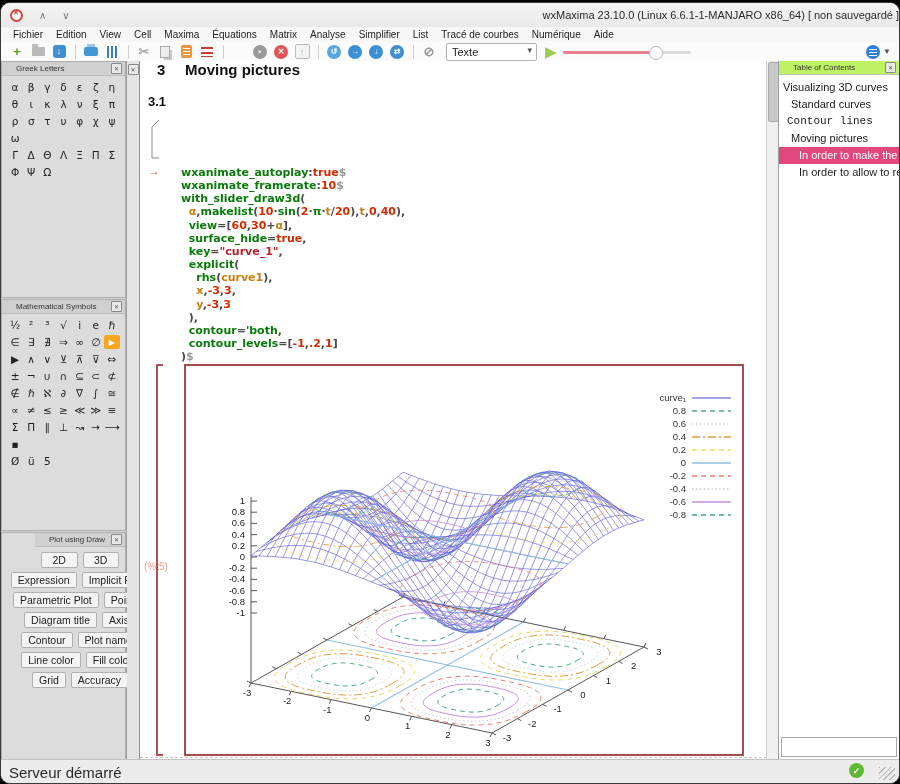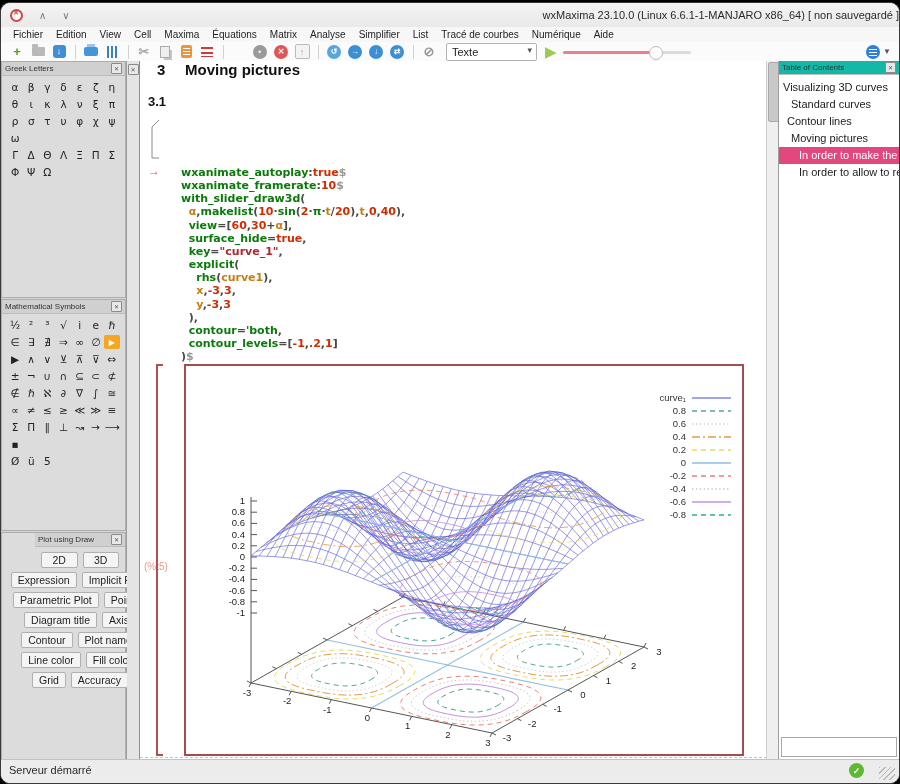--- a/index.html
+++ b/index.html
@@ -49,21 +49,21 @@
   .iham{width:14px;height:14px;border-radius:50%;background:#2f7fd6;position:relative;}
   .iham:before{content:"";position:absolute;left:3px;top:4px;width:8px;height:7px;
     background:repeating-linear-gradient(#fff 0 1px,transparent 1px 3px);}
   .tb-caret{font-size:8px;color:#555;margin-left:3px;}
   .tb-right{margin-left:auto;display:flex;align-items:center;margin-right:8px;}
   
   .sidebar{position:absolute;left:0;top:58px;width:125px;height:698px;background:#d6d6d6;border-right:1px solid #9e9e9e;}
   .panel{position:absolute;left:0;right:0;background:#dcdcdc;border:1px solid #adadad;box-sizing:border-box;}
   .panel-h{height:13px;background:#d0d0d0;border-bottom:1px solid #bdbdbd;display:flex;align-items:center;
     font-size:8px;color:#333;padding:0 3px;}
-  .panel-h .t{flex:1;}
+  .panel-h .t{flex:1;margin-left:11px;}
   .close-box{width:9px;height:9px;border:1px solid #8a8a8a;background:#e8e8e8;color:#555;font-size:6px;
     display:flex;align-items:center;justify-content:center;border-radius:1px;}
   .sym-grid{padding:4px 5px;display:grid;grid-template-columns:repeat(7,1fr);row-gap:3px;}
   .sym{height:14px;display:flex;align-items:center;justify-content:center;font-size:10.5px;color:#222;
     font-family:"DejaVu Sans",sans-serif;}
   .sym.hl{background:#f5a623;border-radius:2px;color:#fff;font-size:8px;}
   .drawbtns{padding:5px 6px;display:flex;flex-direction:column;gap:4px;}
   .drawrow{display:flex;gap:5px;justify-content:center;}
   .dbtn{flex:1 1 auto;height:14px;background:#f4f4f4;border:1px solid #b0b0b0;border-radius:2px;
     font-size:10.5px;color:#222;display:flex;align-items:center;justify-content:center;white-space:nowrap;padding:0 6px;}
@@ -86,28 +86,28 @@
   .img-bracket:before,.img-bracket:after{content:"";position:absolute;left:0;width:7px;height:2px;background:#b05050;}
   .img-bracket:after{bottom:0;}
   .plot-frame{position:absolute;left:44px;top:303px;width:560px;height:392px;border:2px solid #a34d4d;
     box-sizing:border-box;background:#fff;}
   .end-line{position:absolute;left:0;top:696px;width:627px;border-top:1px dashed #c4c4c4;}
   
   .scrollbar{position:absolute;left:765px;top:58px;width:12px;height:698px;background:#efefef;border-left:1px solid #d0d0d0;}
   .scroll-thumb{position:absolute;left:1px;top:1px;width:9px;height:58px;background:#c9c9c9;border:1px solid #aaa;border-radius:2px;}
   
   .toc{position:absolute;left:777px;top:58px;right:0;height:698px;background:#fff;border-left:1px solid #9e9e9e;}
-  .toc .panel-h{background:#14b8a6;}
+  .toc .panel-h{background:#bef264;}
   .toc-items{padding-top:4px;}
   .toc-item{font-size:11px;color:#1c1c1c;height:17px;line-height:17px;white-space:nowrap;overflow:hidden;}
   .toc-item.sel{background:#e2487e;color:#fff;}
   .toc-input{position:absolute;left:2px;right:2px;bottom:2px;height:16px;border:1px solid #a8a8a8;background:#fff;}
   
   .statusbar{position:absolute;left:0;top:756px;right:0;height:24px;background:#ececec;border-top:1px solid #c2c2c2;}
-  .status-text{position:absolute;left:8px;top:4px;font-size:11px;color:#2a2a2a;}
+  .status-text{position:absolute;left:8px;top:4px;font-size:15px;color:#2a2a2a;}
   .status-ok{position:absolute;left:848px;top:3px;width:15px;height:15px;border-radius:50%;background:#5fb832;
     color:#fff;font-size:9px;font-weight:bold;display:flex;align-items:center;justify-content:center;}
   .grip{position:absolute;right:4px;bottom:4px;width:16px;height:13px;
     background:repeating-linear-gradient(135deg,#b9b9b9 0 1px,transparent 1px 4px);}
 </style>
 </head>
 <body>
 
 <div class="window">
 
@@ -518,21 +518,21 @@
   </div>
 
   <div class="toc">
     <div class="panel-h">
       <span class="t">Table of Contents</span>
       <span class="close-box">✕</span>
     </div>
     <div class="toc-items" id="toc-items">
         <div class="toc-item" style="padding-left: 4px;">Visualizing 3D curves</div>
         <div class="toc-item" style="padding-left: 12px;">Standard curves</div>
-        <div class="toc-item" style="padding-left: 8px;">Contour lines</div>
+        <div class="toc-item" style="padding-left: 8px; font-family: Liberation Mono, monospace;">Contour lines</div>
         <div class="toc-item" style="padding-left: 12px;">Moving pictures</div>
         <div class="toc-item sel" style="padding-left: 20px;">In order to make the 3d s...</div>
         <div class="toc-item" style="padding-left: 20px;">In order to allow to read ...</div>
       </div>
     <input class="toc-input" style="">
   </div>
 
   <div class="statusbar">
     <div class="status-text">Serveur démarré</div>
     <div class="status-ok">✓</div>

